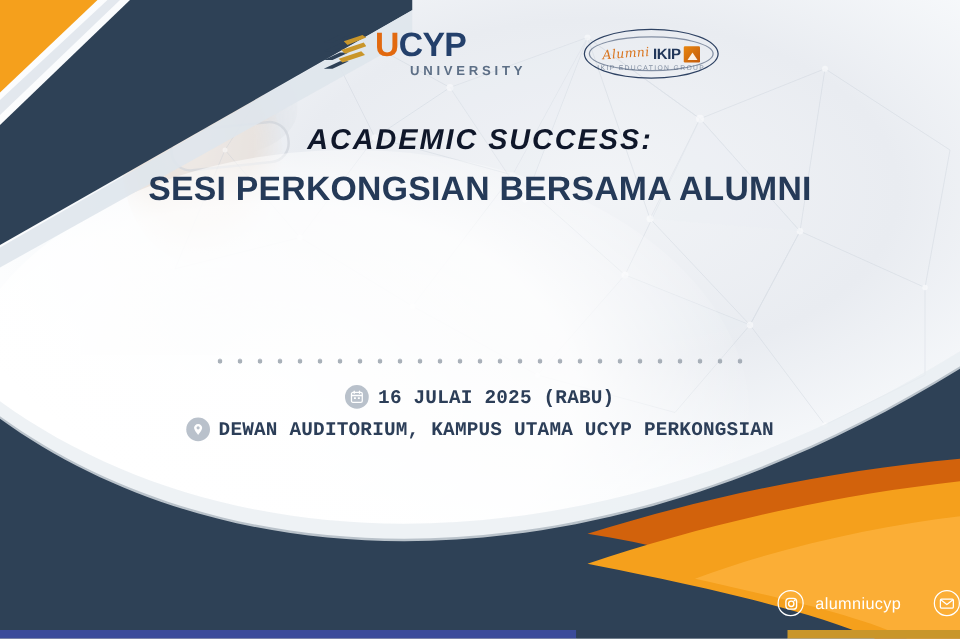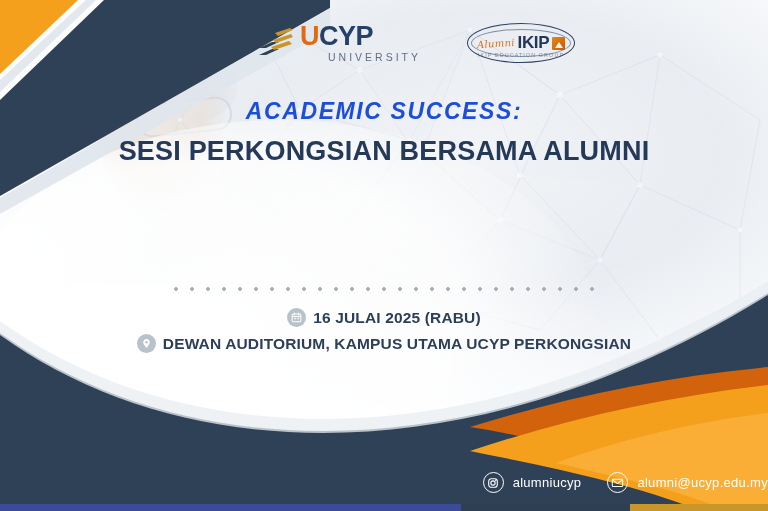--- a/index.html
+++ b/index.html
@@ -123,21 +123,21 @@
   .logo-ucyp .wm-top {
     font-size: 27px;
     font-weight: 700;
     letter-spacing: -0.5px;
     color: #24406b;
     line-height: .95;
   }
   .logo-ucyp .wm-top .u { color: #e2690f; }
   .logo-ucyp .wm-sub {
     font-size: 10.5px;
-    font-weight: 400;
+    font-weight: 700;
     letter-spacing: 3.0px;
     color: #5d6f86;
     margin-top: 2px;
     margin-left: 1px;
     padding-left: 27px;
   }
 
   .logo-ikip {
     position: relative;
     width: 108px; height: 46px;
@@ -156,21 +156,21 @@
   .logo-ikip .inner { position: relative; display: flex; align-items: center; gap: 3px; }
   .logo-ikip .script {
     font-family: "DejaVu Serif", serif;
     font-style: italic;
     font-size: 10px;
     color: #d9741d;
     transform: rotate(-4deg);
     letter-spacing: .3px;
   }
   .logo-ikip .ikip-word {
-    font-size: 17px;
+    font-size: 12px;
     font-weight: 700;
     letter-spacing: -.3px;
     color: #22375a;
   }
   .logo-ikip .ikip-mark {
     width: 13px; height: 13px;
     background: linear-gradient(135deg,#e8860f,#c35a0c);
     position: relative;
     border-radius: 1px;
   }
@@ -194,21 +194,21 @@
   
   .kicker {
     position: absolute;
     left: 0; top: 98px;
     width: 100%;
     text-align: center;
     font-size: 23px;
     font-style: italic;
     font-weight: 700;
     letter-spacing: 1.6px;
-    color: #1d4ed8;
+    color: #0f172a;
   }
   .subhead {
     position: absolute;
     left: 0; top: 136px;
     width: 100%;
     text-align: center;
     font-size: 27px;
     font-weight: 700;
     letter-spacing: .2px;
     color: #253a58;
@@ -252,20 +252,21 @@
     flex-direction: column;
     align-items: center;
     gap: 7px;
   }
   .meta-row {
     display: flex;
     align-items: center;
     justify-content: center;
     gap: 9px;
     white-space: nowrap;
+    font-family: Liberation Mono, monospace;
   }
   .meta-item { display: flex; align-items: center; gap: 7px; }
   .meta-text {
     font-size: 15.5px;
     font-weight: 700;
     letter-spacing: .15px;
     color: #2c3e58;
   }
   .meta-text .soft { font-weight: 400; color: #8d99a8; }
 
@@ -482,18 +483,17 @@
         <span class="foot-text">alumniucyp</span>
       </div>
 
       <div class="foot-item">
         <span class="foot-icon">
           <svg viewBox="0 0 16 14" width="13" height="11" aria-hidden="true">
             <rect x="1.4" y="3" width="13.2" height="9" rx="1" fill="none" stroke="#ffffff" stroke-width="1.3"></rect>
             <path d="M1.8 3.6 L8 8.4 L14.2 3.6" fill="none" stroke="#ffffff" stroke-width="1.3" stroke-linejoin="round"></path>
           </svg>
         </span>
-        <span class="foot-text">alumni@ucyp.edu.my</span>
       </div>
     </div>
 
   </div>
 </div>
 
 </body></html>

